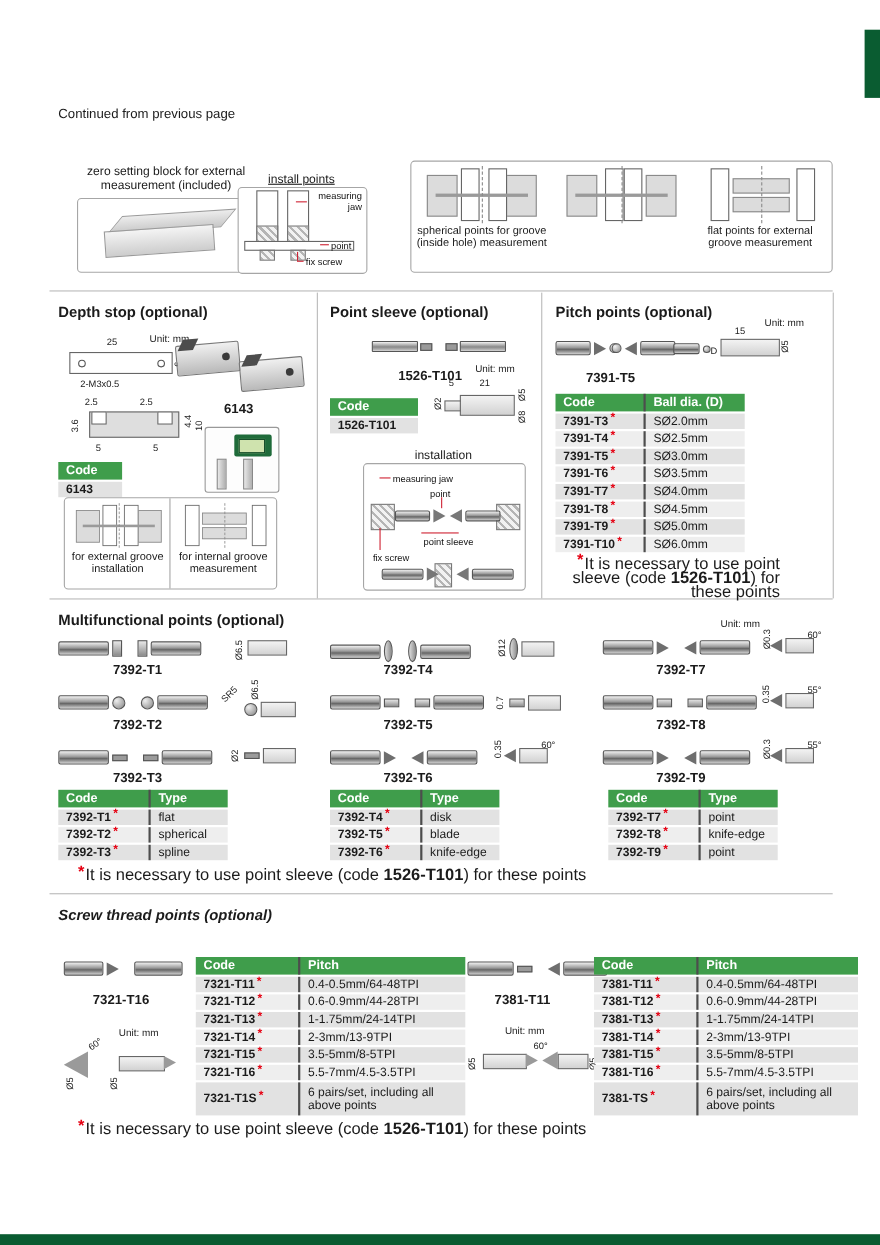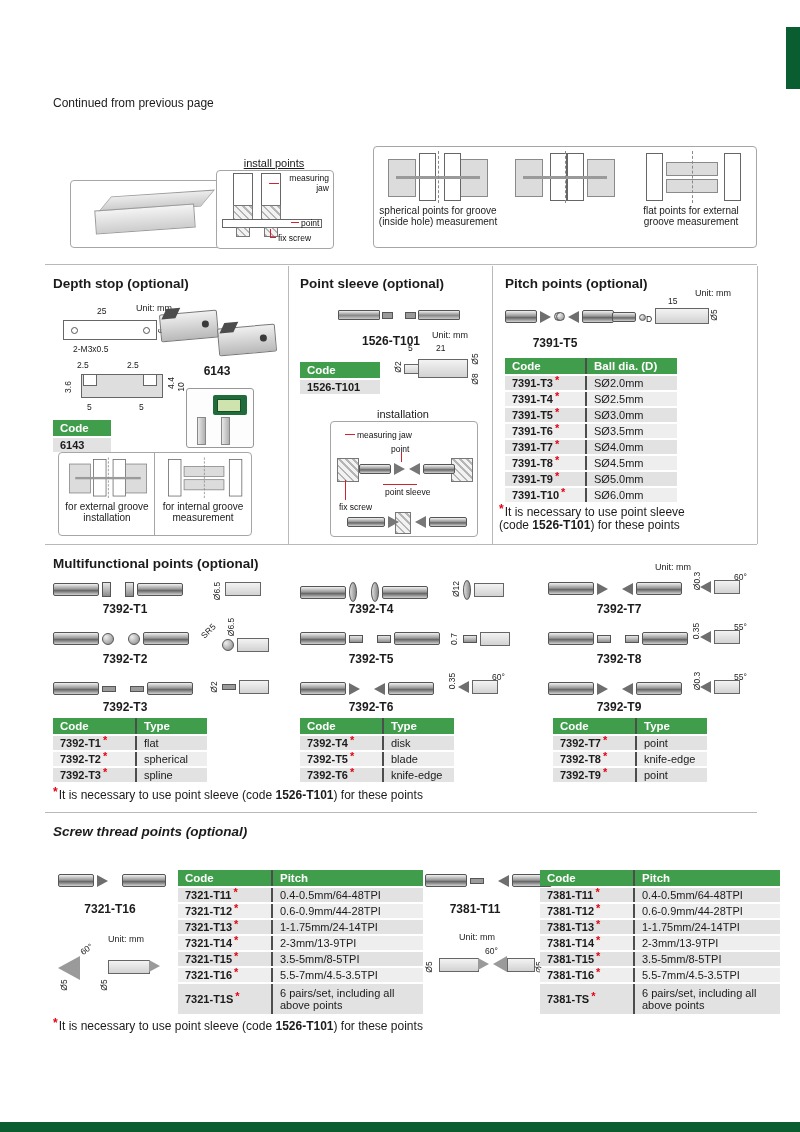--- a/index.html
+++ b/index.html
@@ -33,21 +33,21 @@
   .div1 .h:first-child,.div1 .cell:first-child{border-right:2px solid #4d4d4d;}
   .cell.code{font-weight:bold;}
   .w-ball .c1{width:82px;} .w-ball .c2{width:90px;}
   .w-type .c1{width:84px;} .w-type .c2{width:70px;}
   .w-thr .c1{width:95px;} .w-thr .c2{width:150px;}
   .w-thrx .c2{width:145px;}
   .w-code1 .c1{width:58px;font-weight:bold;}
   .w-code2 .c1{width:80px;font-weight:bold;}
   .trow.tall .cell{padding:3px 7px;line-height:12px;}
   .star{color:#e60012;font-weight:bold;font-size:11px;position:relative;top:-3px;margin-left:2px;}
-  .fnote{position:absolute;font-size:12px;line-height:13px;}
+  .fnote{position:absolute;font-size:15px;line-height:13px;text-align:right;}
   .fnote .fstar{color:#e60012;font-weight:bold;position:relative;top:-3px;margin-right:1px;}
   .fnote b{font-weight:bold;}
   
   .pair{position:absolute;display:flex;align-items:center;gap:3px;}
   .rd{width:36px;height:11px;background:linear-gradient(180deg,#f1f1f1,#9a9a9a 45%,#666 60%,#d3d3d3);
       border:1px solid #555;border-radius:2px;}
   .rd.lg{width:44px;} .rd.sm{width:26px;height:8px;}
   .gap{width:8px;}
   .tip{display:block;}
   .t-cone{width:0;height:0;border-top:6px solid transparent;border-bottom:6px solid transparent;border-left:11px solid #6e6e6e;}
@@ -98,20 +98,21 @@
 </head>
 <body>
 
 <div class="page">
 
   <div class="sidetab"></div>
   <div class="footbar"></div>
 
   <div class="abs" style="left:53px;top:96px;font-size:12px;">Continued from previous page</div>
 
+  <div class="cap" style="left:46px;top:150px;width:210px;">zero setting block for external measurement (included)</div>
   <div class="imgbox" style="left:70px;top:180px;width:162px;height:66px;">
     <div class="block3d" style="left:6px;top:4px;">
       <i class="zb-top"></i>
         <i class="zb-front"></i>
     </div>
   </div>
 
   <div class="cap" style="left:215px;top:157px;width:118px;text-decoration:underline;">install points</div>
   <div class="imgbox" style="left:216px;top:170px;width:116px;height:77px;">
     <div class="whitebar" style="left:16px;top:2px;width:18px;height:48px;"></div>

